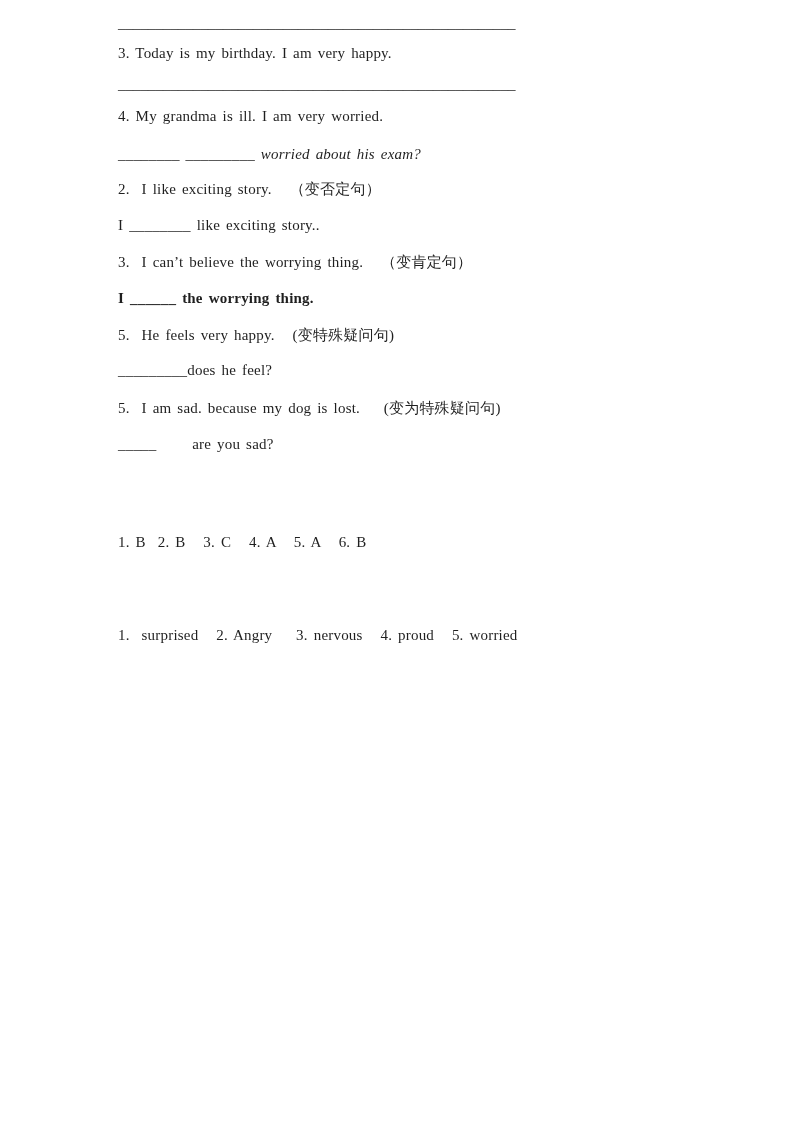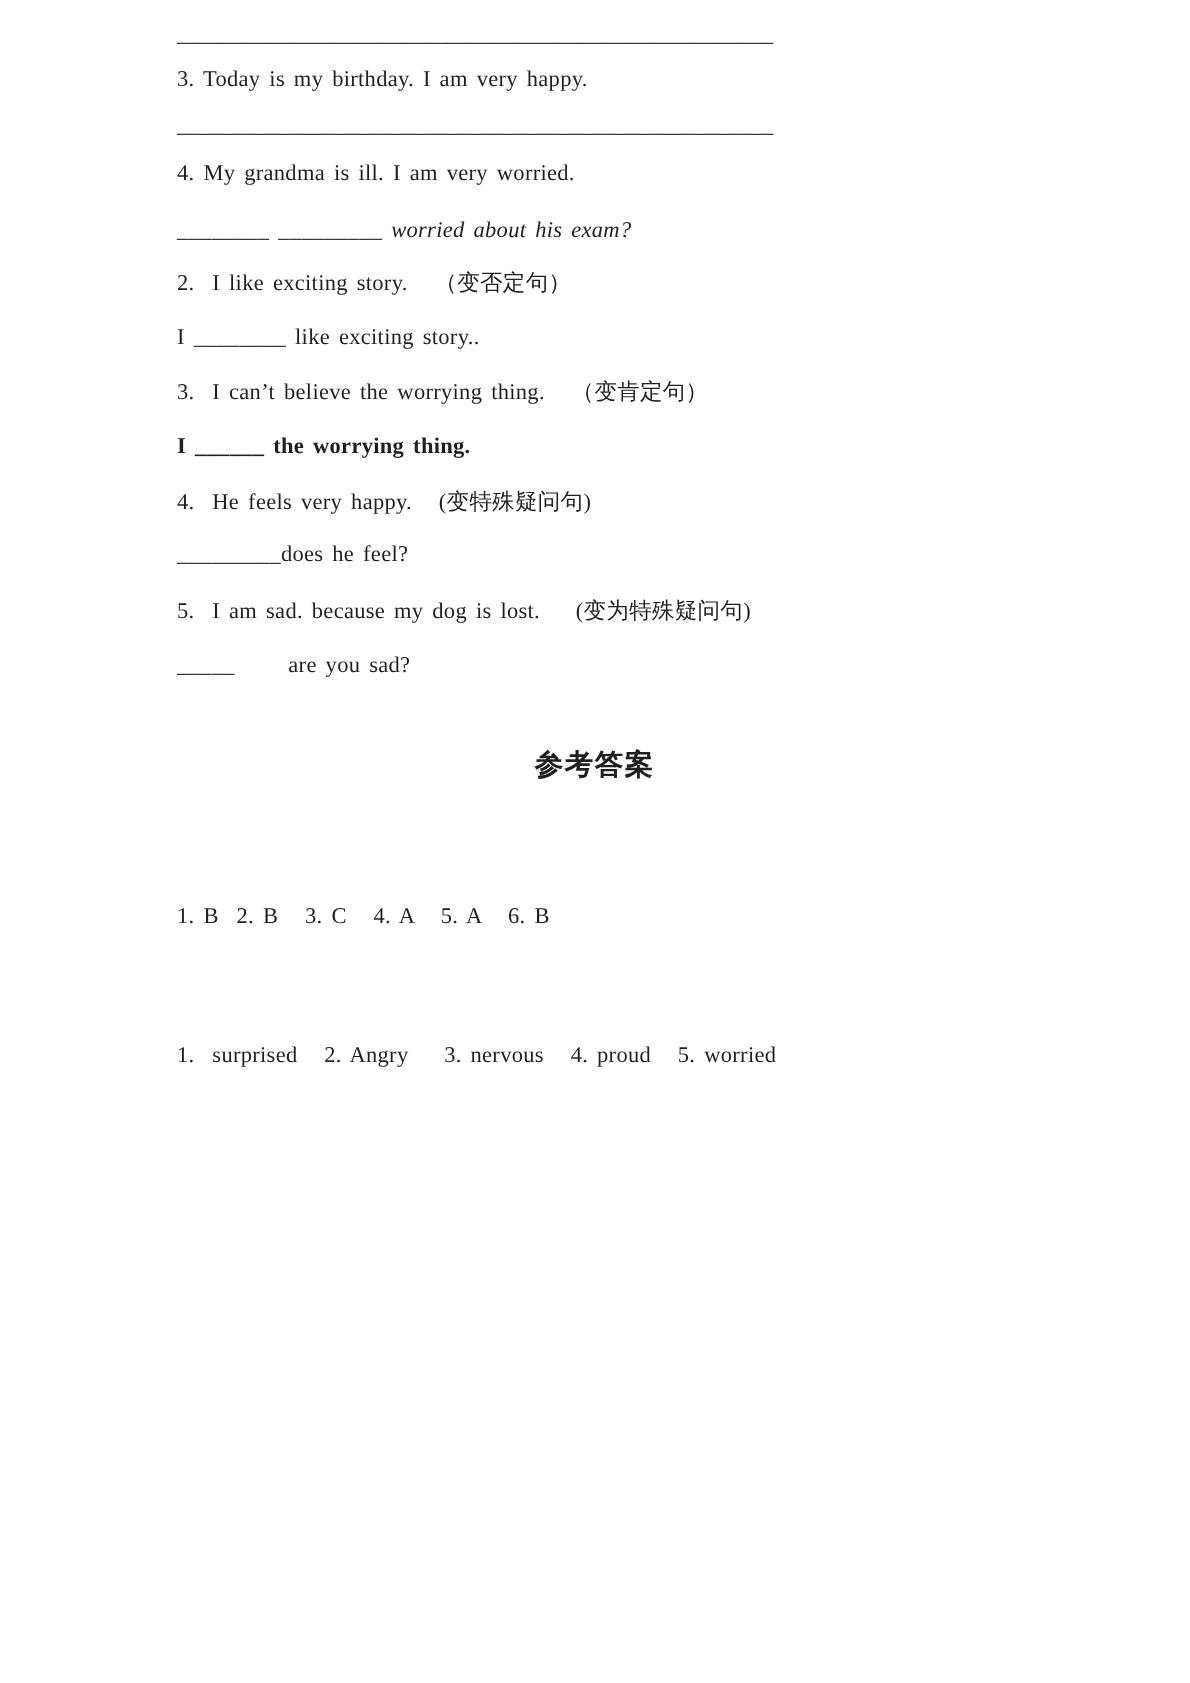--- a/index.html
+++ b/index.html
@@ -72,25 +72,24 @@
   <p class="line mt-p3">4. My grandma is ill. I am very worried.</p>
 
   <p class="line mt-a1">________ _________ worried about his exam?</p>
 
   <p class="line mt-q2">2.  I like exciting story.   （变否定句）</p>
   <p class="line mt-a2">I ________ like exciting story..</p>
 
   <p class="line mt-q3">3.  I can’t believe the worrying thing.   （变肯定句）</p>
   <p class="line mt-a3">I ______ the worrying thing.</p>
 
-  <p class="line mt-q4">4.  He feels very happy.   (变特殊疑问句)</p>
+  <p class="line mt-q4">5.  He feels very happy.   (变特殊疑问句)</p>
   <p class="line mt-a4">_________does he feel?</p>
 
   <p class="line mt-q5">5.  I am sad. because my dog is lost.    (变为特殊疑问句)</p>
   <p class="line mt-a5">_____      are you sad?</p>
 
-  <h2 class="answers-heading">参考答案</h2>
 
   <p class="line mt-ak1">1. B  2. B   3. C   4. A   5. A   6. B</p>
 
   <p class="line mt-ak2">1.  surprised   2. Angry    3. nervous   4. proud   5. worried</p>
 
 </div>
 
 </body></html>

